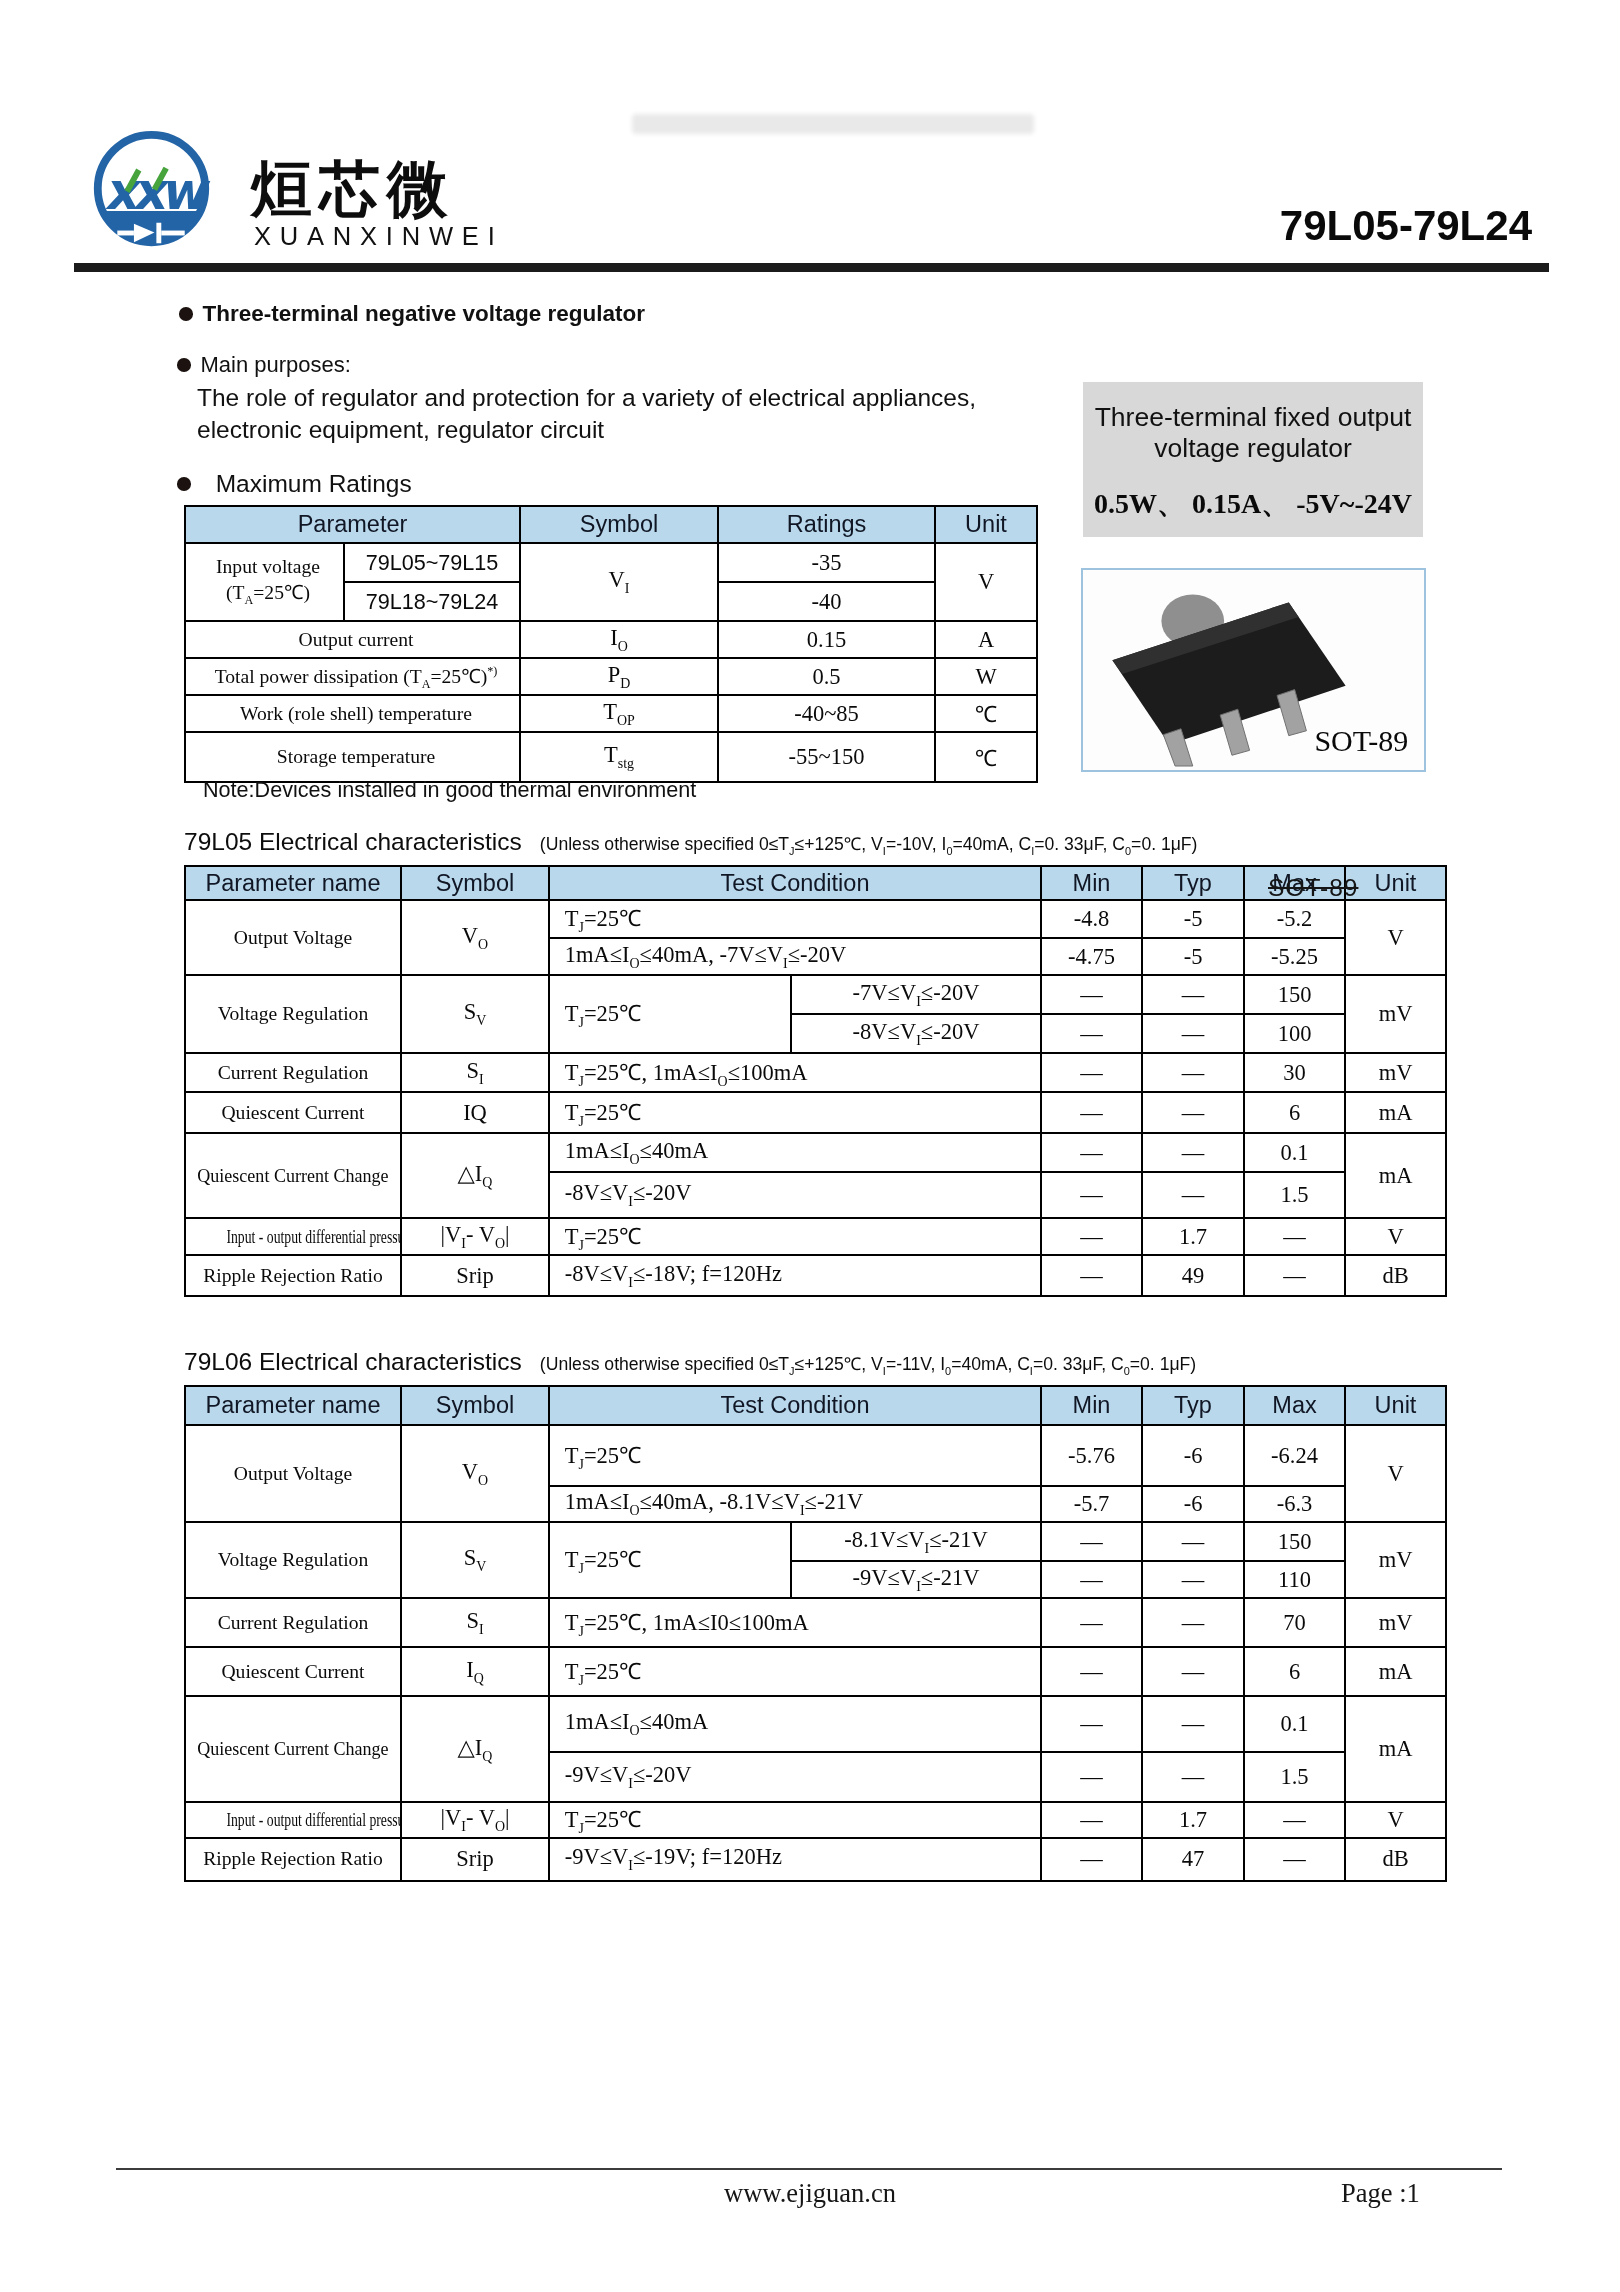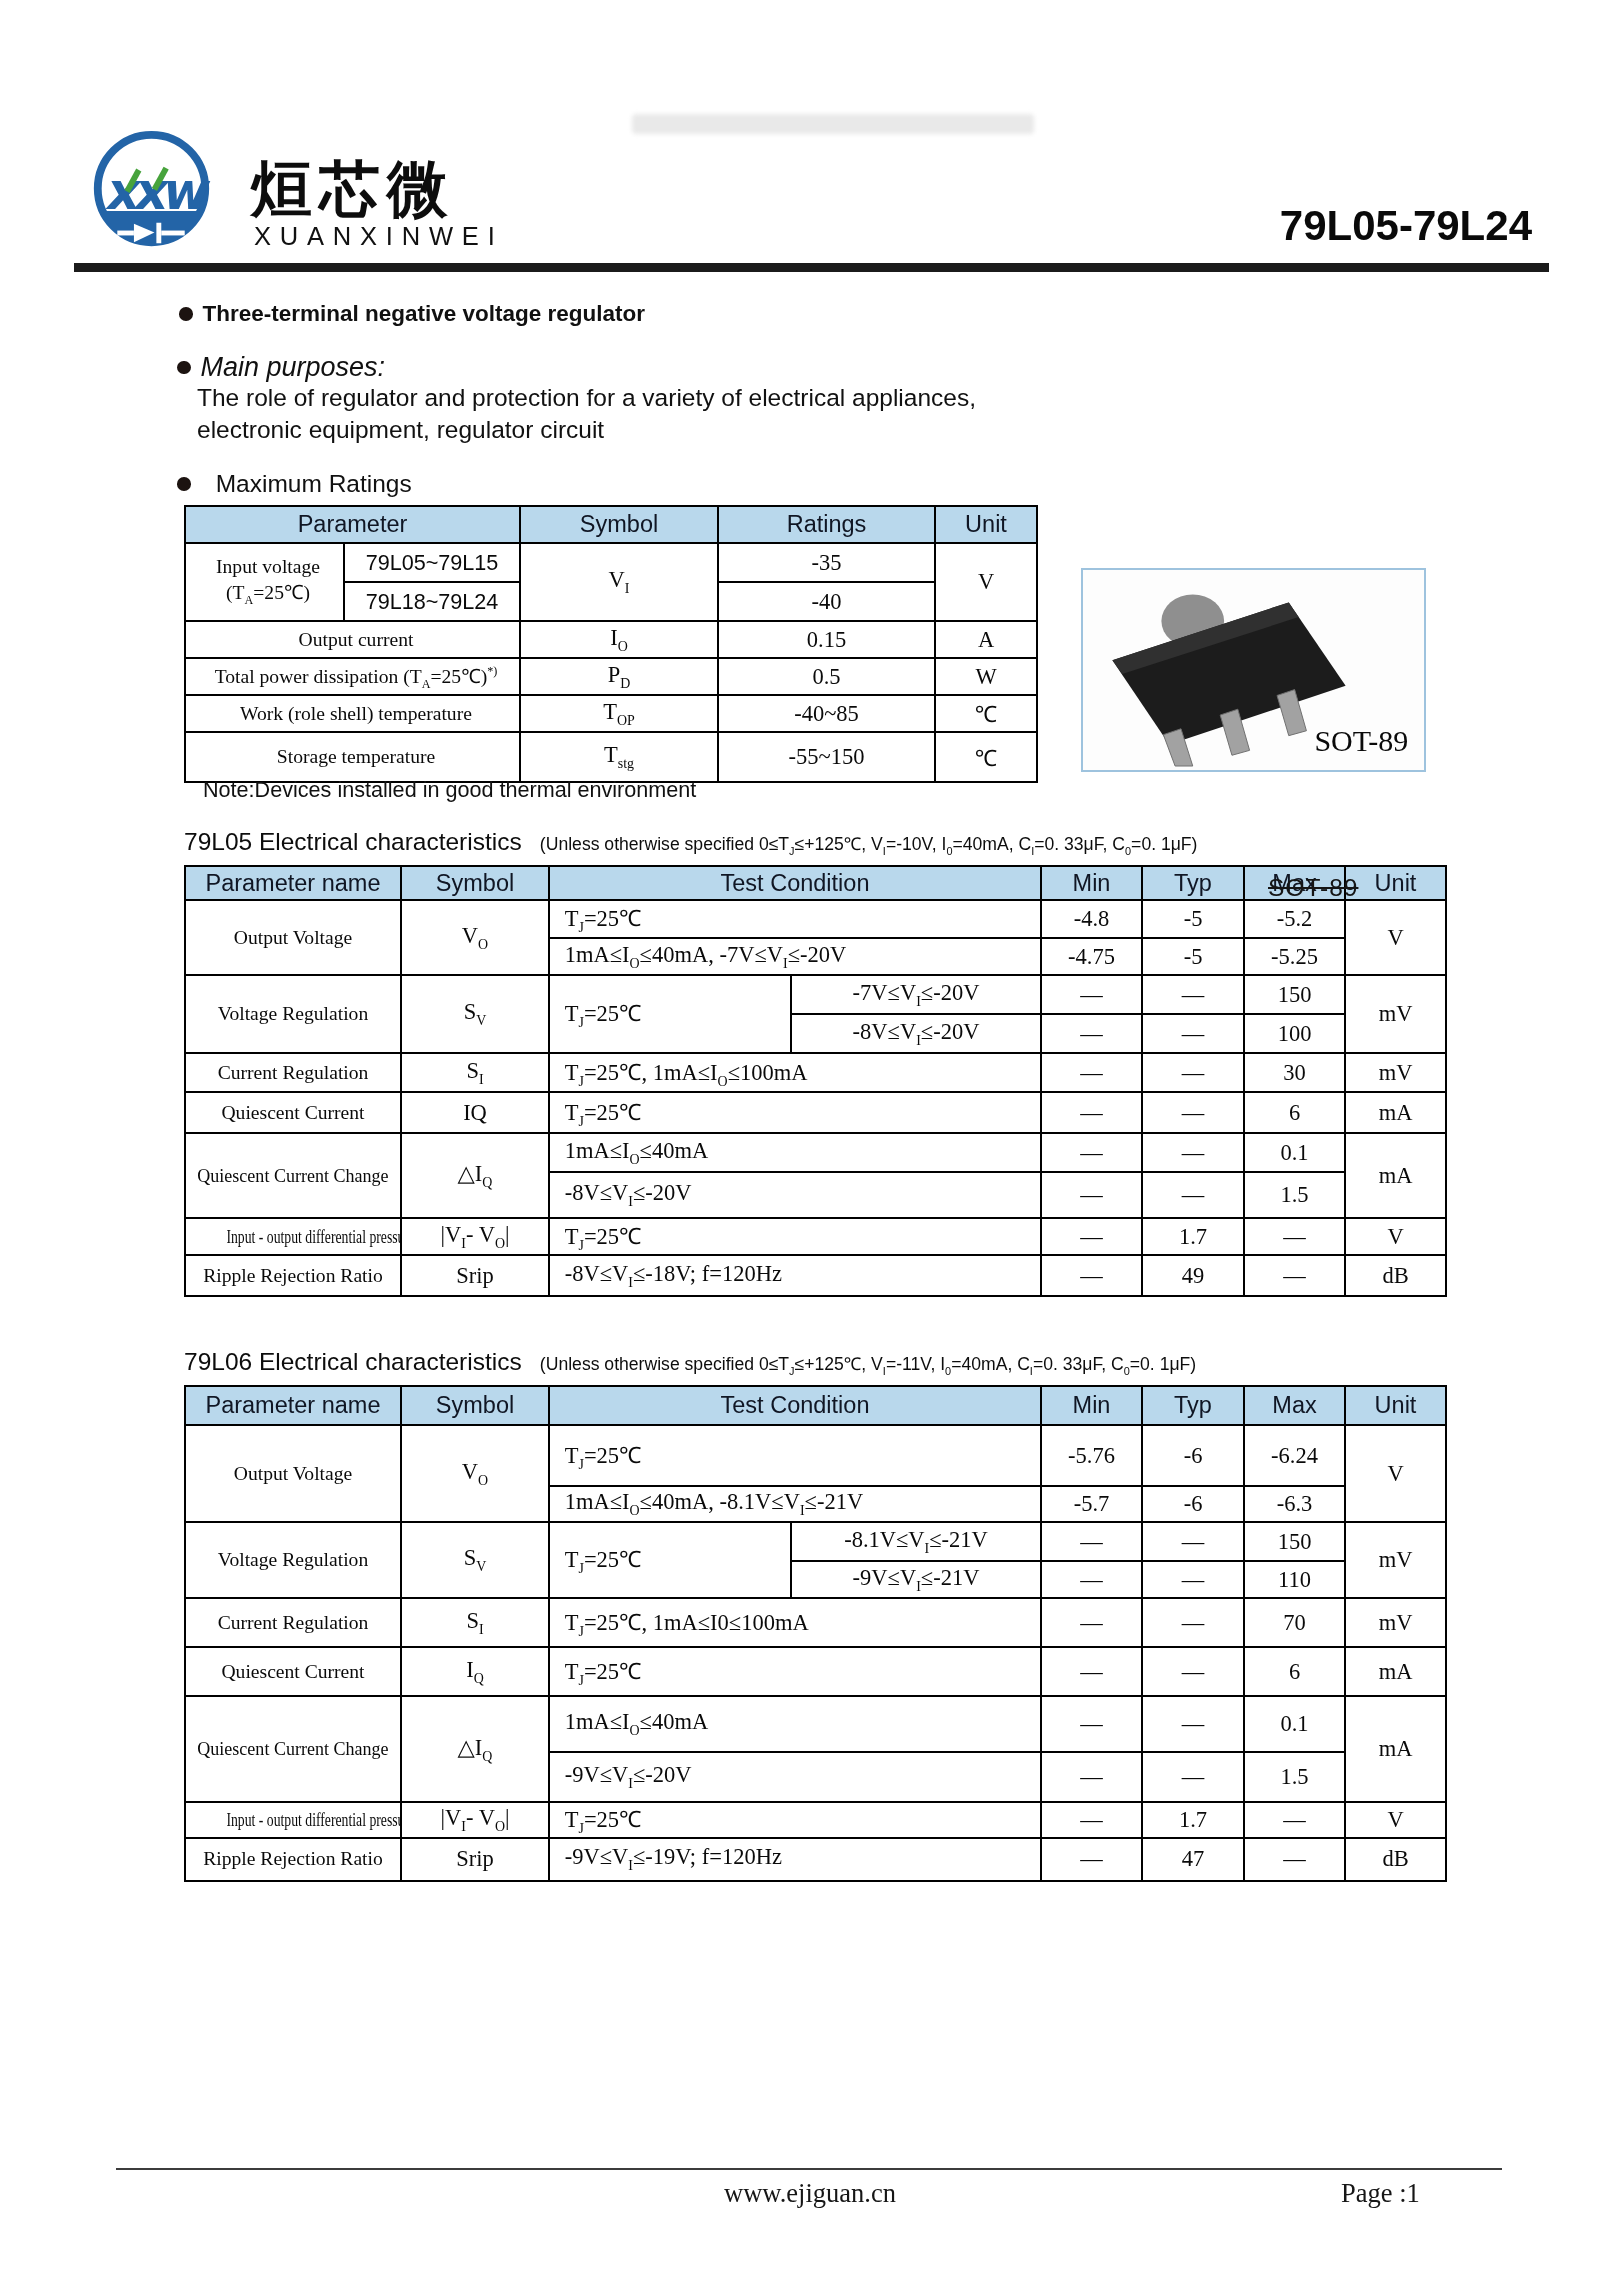--- a/index.html
+++ b/index.html
@@ -11,21 +11,21 @@
   .logo-cn { position:absolute; left:251px; top:149px; font-size:61px; font-weight:700; color:#0d0d0d; letter-spacing:6.9px; font-family:"Liberation Sans", sans-serif; }
   .logo-en { position:absolute; left:254px; top:222px; font-size:25.5px; font-weight:500; color:#111; letter-spacing:8.8px; font-family:"Liberation Sans", sans-serif; }
   .part-number { position:absolute; right:88px; top:202px; font-size:42px; font-weight:700; color:#0a0a0a; }
   .header-rule { position:absolute; left:74px; top:263px; width:1475px; height:8.8px; background:#1b1b1b; }
   .artifact { position:absolute; left:632px; top:114px; width:402px; height:19.6px; background:#cfcfcf; opacity:.45; filter:blur(2px); border-radius:3.9px; }
 
   
   .bullet { position:absolute; display:flex; align-items:center; gap:9.8px; color:#111; }
   .dot { width:13.7px; height:13.7px; border-radius:50%; background:#1c1310; flex:0 0 auto; }
   .b1 { left:179px; top:301px; font-size:22.5px; font-weight:700; }
-  .b2 { left:177px; top:352px; font-size:27px;font-style:italic; }
+  .b2 { left:177px; top:352px; font-size:22px; }
   .pline { position:absolute; left:197px; font-size:24.5px; color:#111; }
   .b3 { left:177px; top:470px; font-size:24.5px;gap:25px; }
 
   
   table { border-collapse:collapse; table-layout:fixed; }
   td { border:2px solid #000; text-align:center; vertical-align:middle;
        font-family:"Liberation Serif", serif; font-size:22.5px; color:#0a0a0a; overflow:hidden; }
   .hd { background:#b9d8ec; font-family:"Liberation Sans", sans-serif; font-size:23.5px; color:#101624; }
   sub { font-size:0.62em; }
   sup { font-size:0.62em; }
@@ -146,20 +146,25 @@
     <tr style="height:50px">
       <td class="lbl" colspan="2">Storage temperature</td>
       <td>T<sub>stg</sub></td>
       <td>-55~150</td>
       <td>℃</td>
     </tr>
   </tbody>
     </table>
   <div class="note">Note:Devices installed in good thermal environment</div>
 
+  <div class="gray-box">
+    <div class="l1">Three-terminal fixed output</div>
+    <div class="l2">voltage regulator</div>
+    <div class="specs">0.5W、 0.15A、 -5V~-24V</div>
+  </div>
   <div class="pkg-box">
     <svg width="341" height="200" viewBox="0 0 348 204">
       <ellipse cx="112" cy="52" rx="32" ry="27" fill="#8f8f8f"></ellipse>
       <polygon points="30,92 210,33 268,118 88,178" fill="#1c1c1c"></polygon>
       <polygon points="30,92 210,33 220,48 40,106" fill="#303030"></polygon>
       <polygon points="82,168 100,162 112,200 94,200" fill="#a2a2a2" stroke="#6f6f6f" stroke-width="1"></polygon>
       <polygon points="140,148 158,142 170,184 152,189" fill="#a2a2a2" stroke="#6f6f6f" stroke-width="1"></polygon>
       <polygon points="198,128 216,122 228,164 210,169" fill="#a2a2a2" stroke="#6f6f6f" stroke-width="1"></polygon>
     </svg>
     <div class="pkg-label">SOT-89</div>

